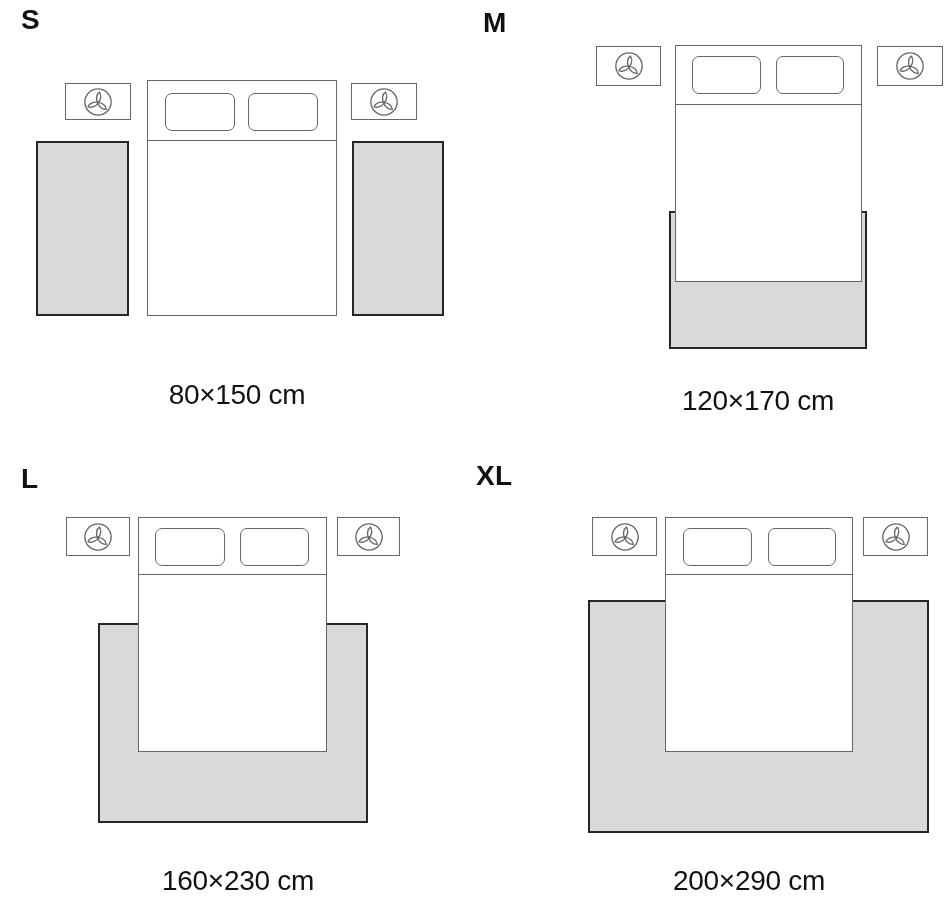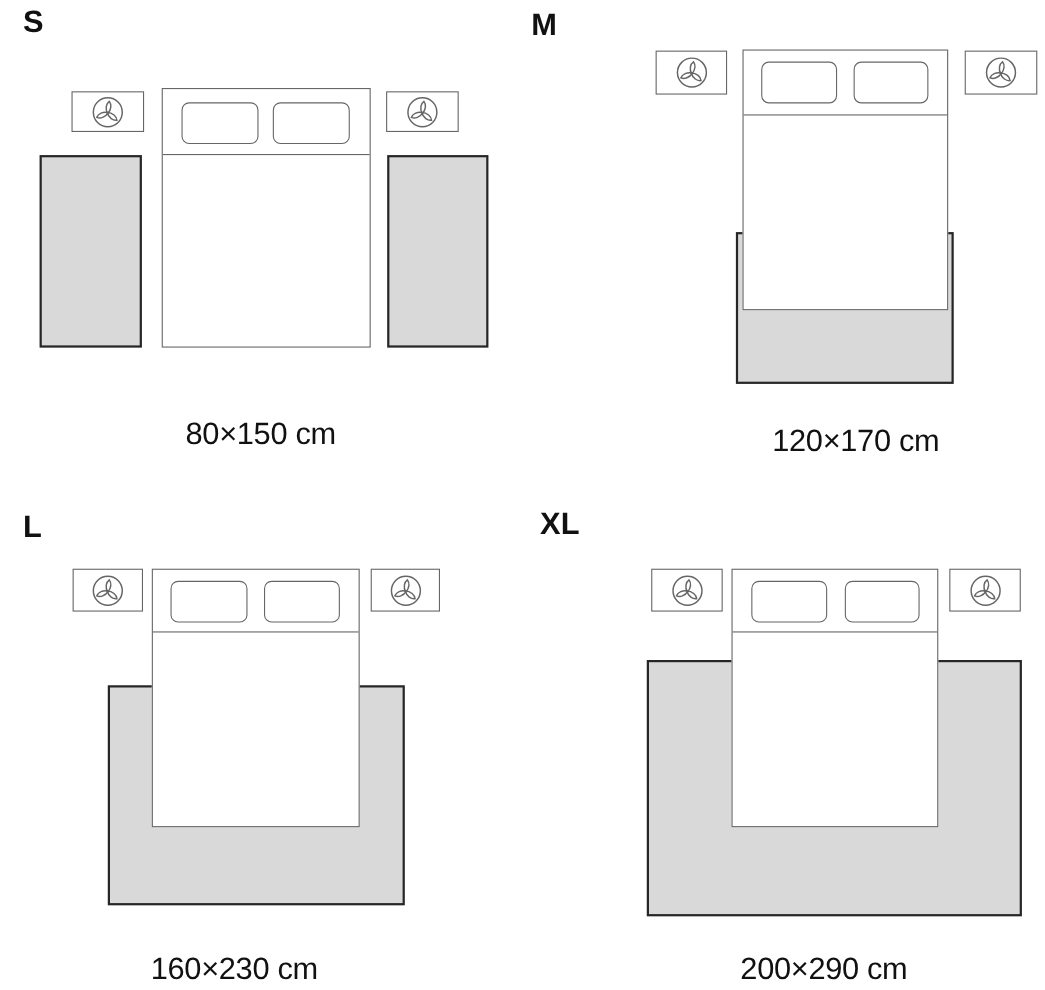--- a/index.html
+++ b/index.html
@@ -101,35 +101,35 @@
 
   
   .m-title  { left: 483px; top: 8px; }
   .m-rug    { left: 669px; top: 211px; width: 198px; height: 138px; }
   .m-ns-l   { left: 596px; top: 46px;  width: 65px;  height: 40px; }
   .m-ns-r   { left: 877px; top: 46px;  width: 66px;  height: 40px; }
   .m-bed    { left: 675px; top: 45px;  width: 187px; height: 237px; }
   .m-bed .headboard-line { top: 57.5px; }
   .m-bed .pillow-l { left: 16px; width: 69px; }
   .m-bed .pillow-r { left: 100px; width: 68px; }
-  .m-dim    { left: 628px; top: 386px; }
+  .m-dim    { left: 608px; top: 386px; }
 
   
   .l-title  { left: 21px;  top: 464px; }
   .l-rug    { left: 98px;  top: 623px; width: 270px; height: 200px; }
   .l-ns-l   { left: 66px;  top: 517px; width: 64px;  height: 39px; }
   .l-ns-r   { left: 337px; top: 517px; width: 63px;  height: 39px; }
   .l-bed    { left: 138px; top: 517px; width: 189px; height: 235px; }
   .l-bed .headboard-line { top: 55.5px; }
   .l-bed .pillow-l { left: 16px; }
   .l-bed .pillow-r { left: 101px; width: 69px; }
-  .l-dim    { left: 63px;  top: 866px; text-align: center; }
-
-  
-  .xl-title { left: 491px; top: 461px; }
+  .l-dim    { left: 88px;  top: 866px; text-align: center; }
+
+  
+  .xl-title { left: 476px; top: 461px; }
   .xl-rug   { left: 588px; top: 600px; width: 341px; height: 233px; }
   .xl-ns-l  { left: 592px; top: 517px; width: 65px;  height: 39px; }
   .xl-ns-r  { left: 863px; top: 517px; width: 65px;  height: 39px; }
   .xl-bed   { left: 665px; top: 517px; width: 188px; height: 235px; }
   .xl-bed .headboard-line { top: 55.5px; }
   .xl-bed .pillow-l { left: 17px; width: 69px; }
   .xl-bed .pillow-r { left: 102px; width: 68px; }
   .xl-dim   { left: 599px; top: 866px; }
 </style>
 </head>

